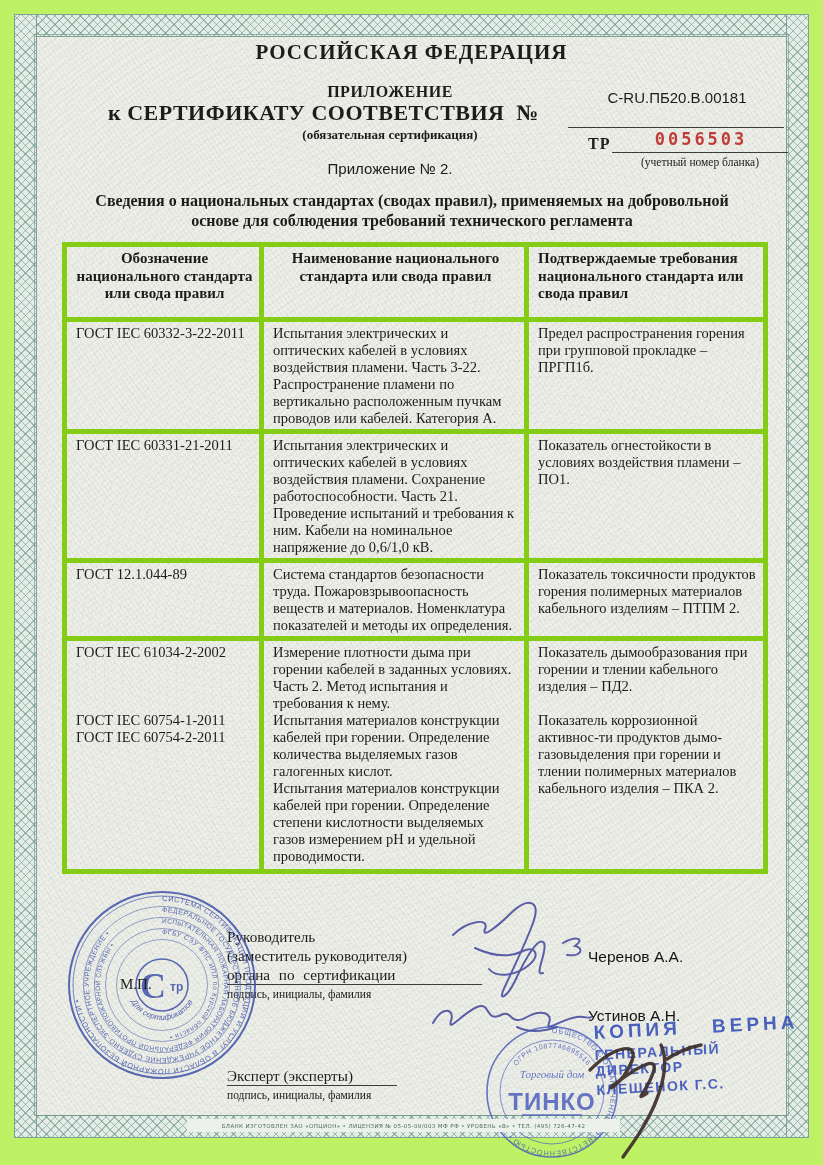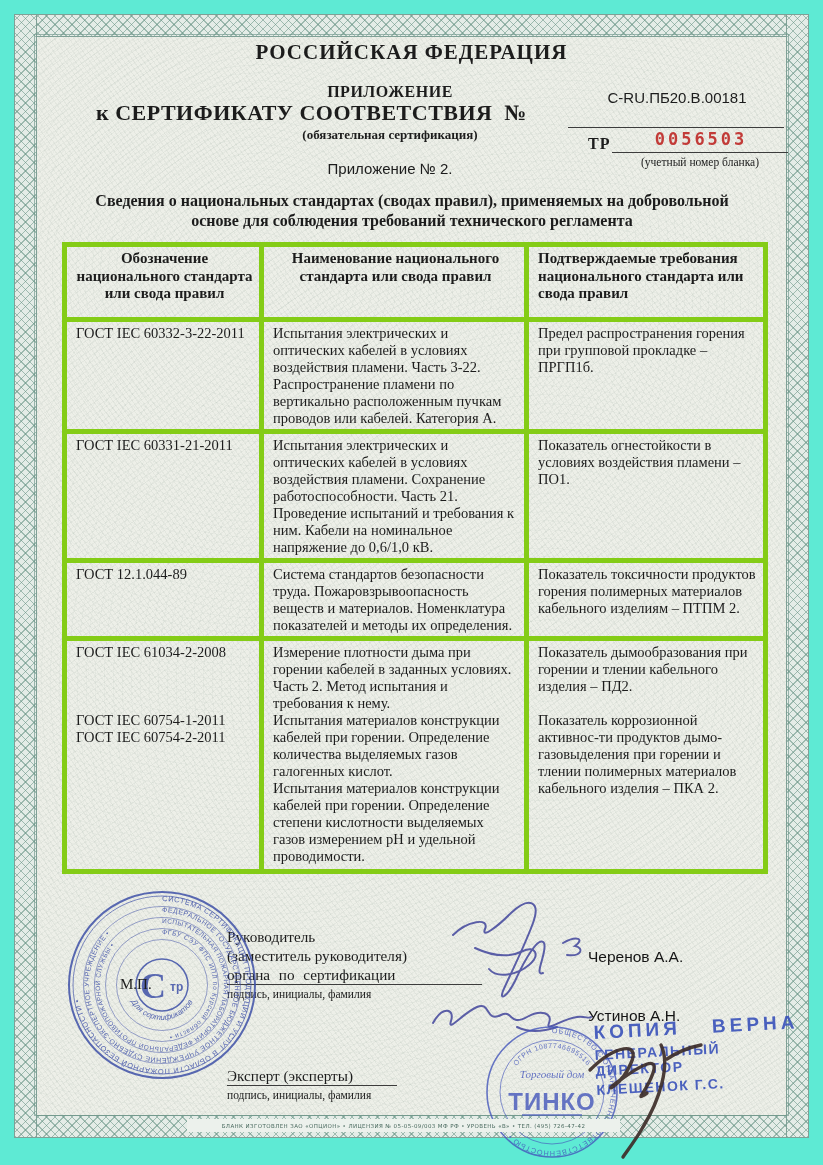--- a/index.html
+++ b/index.html
@@ -1,18 +1,18 @@
 <!DOCTYPE html>
 <html lang="ru"><head>
 <meta charset="utf-8">
 <style>
   html,body{margin:0;padding:0;}
   .page{
     position:relative; width:823px; height:1165px; overflow:hidden;
-    background:#5eead4;
+    background:#bef264;
     font-family:"Liberation Serif","DejaVu Serif",serif;
     color:#1c1c1c;
   }
   
   .band{
     position:absolute; z-index:1;
     background-color:#e4ece7;
     background-image:
       repeating-linear-gradient(45deg, rgba(100,145,130,.55) 0 1px, transparent 1px 6px),
       repeating-linear-gradient(-45deg, rgba(100,145,130,.55) 0 1px, transparent 1px 6px);
@@ -35,21 +35,21 @@
       repeating-linear-gradient(-35deg, rgba(165,178,168,.12) 0 1px, transparent 1px 5px),
       repeating-radial-gradient(circle at 30% 22%, rgba(150,170,160,.07) 0 1px, transparent 1px 8px),
       repeating-radial-gradient(circle at 68% 60%, rgba(150,170,160,.07) 0 1px, transparent 1px 9px);
   }
   .abs{position:absolute; z-index:2;}
   .ctr{text-align:center;}
   .sans{font-family:"Liberation Sans","DejaVu Sans",sans-serif;}
 
   .country{left:36px;top:40px;width:751px;font-size:21px;font-weight:bold;letter-spacing:1px;}
   .priloz{left:56px;top:83px;width:668px;font-size:16px;font-weight:bold;letter-spacing:.5px;}
-  .tocert{left:96px;top:100px;font-size:22px;font-weight:bold;letter-spacing:.5px;white-space:pre;}
+  .tocert{left:108px;top:100px;font-size:22px;font-weight:bold;letter-spacing:.5px;white-space:pre;}
   .certnum{left:570px;top:89px;width:214px;font-size:15px;}
   .rule{position:absolute;height:1px;background:#3c3c3c;z-index:2;}
   .mandatory{left:150px;top:127px;width:480px;font-size:13px;font-weight:bold;}
   .trlabel{left:588px;top:135px;font-size:16px;font-weight:bold;letter-spacing:1px;}
   .serial{left:616px;top:129px;width:170px;font-size:17px;font-family:"DejaVu Sans Mono",monospace;
           letter-spacing:3px;color:#c23b38;font-weight:bold;}
   .blankcap{left:600px;top:156px;width:200px;font-size:11.5px;}
   .appno{left:150px;top:160px;width:480px;font-size:15px;}
   .intro{left:72px;top:191px;width:680px;font-size:16px;font-weight:bold;line-height:20px;}
 
@@ -160,21 +160,21 @@
           </td>
       <td>
             <p>Система стандартов безопасности труда. Пожаровзрывоопасность веществ и материалов. Номенклатура показателей и методы их определения.</p>
           </td>
       <td class="c3">
             <p>Показатель токсичности продуктов горения полимерных материалов кабельного изделиям – ПТПМ 2.</p>
           </td>
     </tr>
     <tr style="height:233px">
       <td>
-        <p>ГОСТ IEC 61034-2-2008</p>
+        <p>ГОСТ IEC 61034-2-2002</p>
         <p class="gap51">ГОСТ IEC 60754-1-2011</p>
         <p>ГОСТ IEC 60754-2-2011</p>
       </td>
       <td>
         <p>Измерение плотности дыма при горении кабелей в заданных условиях. Часть 2. Метод испытания и требования к нему.</p>
         <p>Испытания материалов конструкции кабелей при горении. Определение количества выделяемых газов галогенных кислот.</p>
         <p>Испытания материалов конструкции кабелей при горении. Определение степени кислотности выделяемых газов измерением pH и удельной проводимости.</p>
       </td>
       <td class="c3">
         <p>Показатель дымообразования при горении и тлении кабельного изделия – ПД2.</p>

